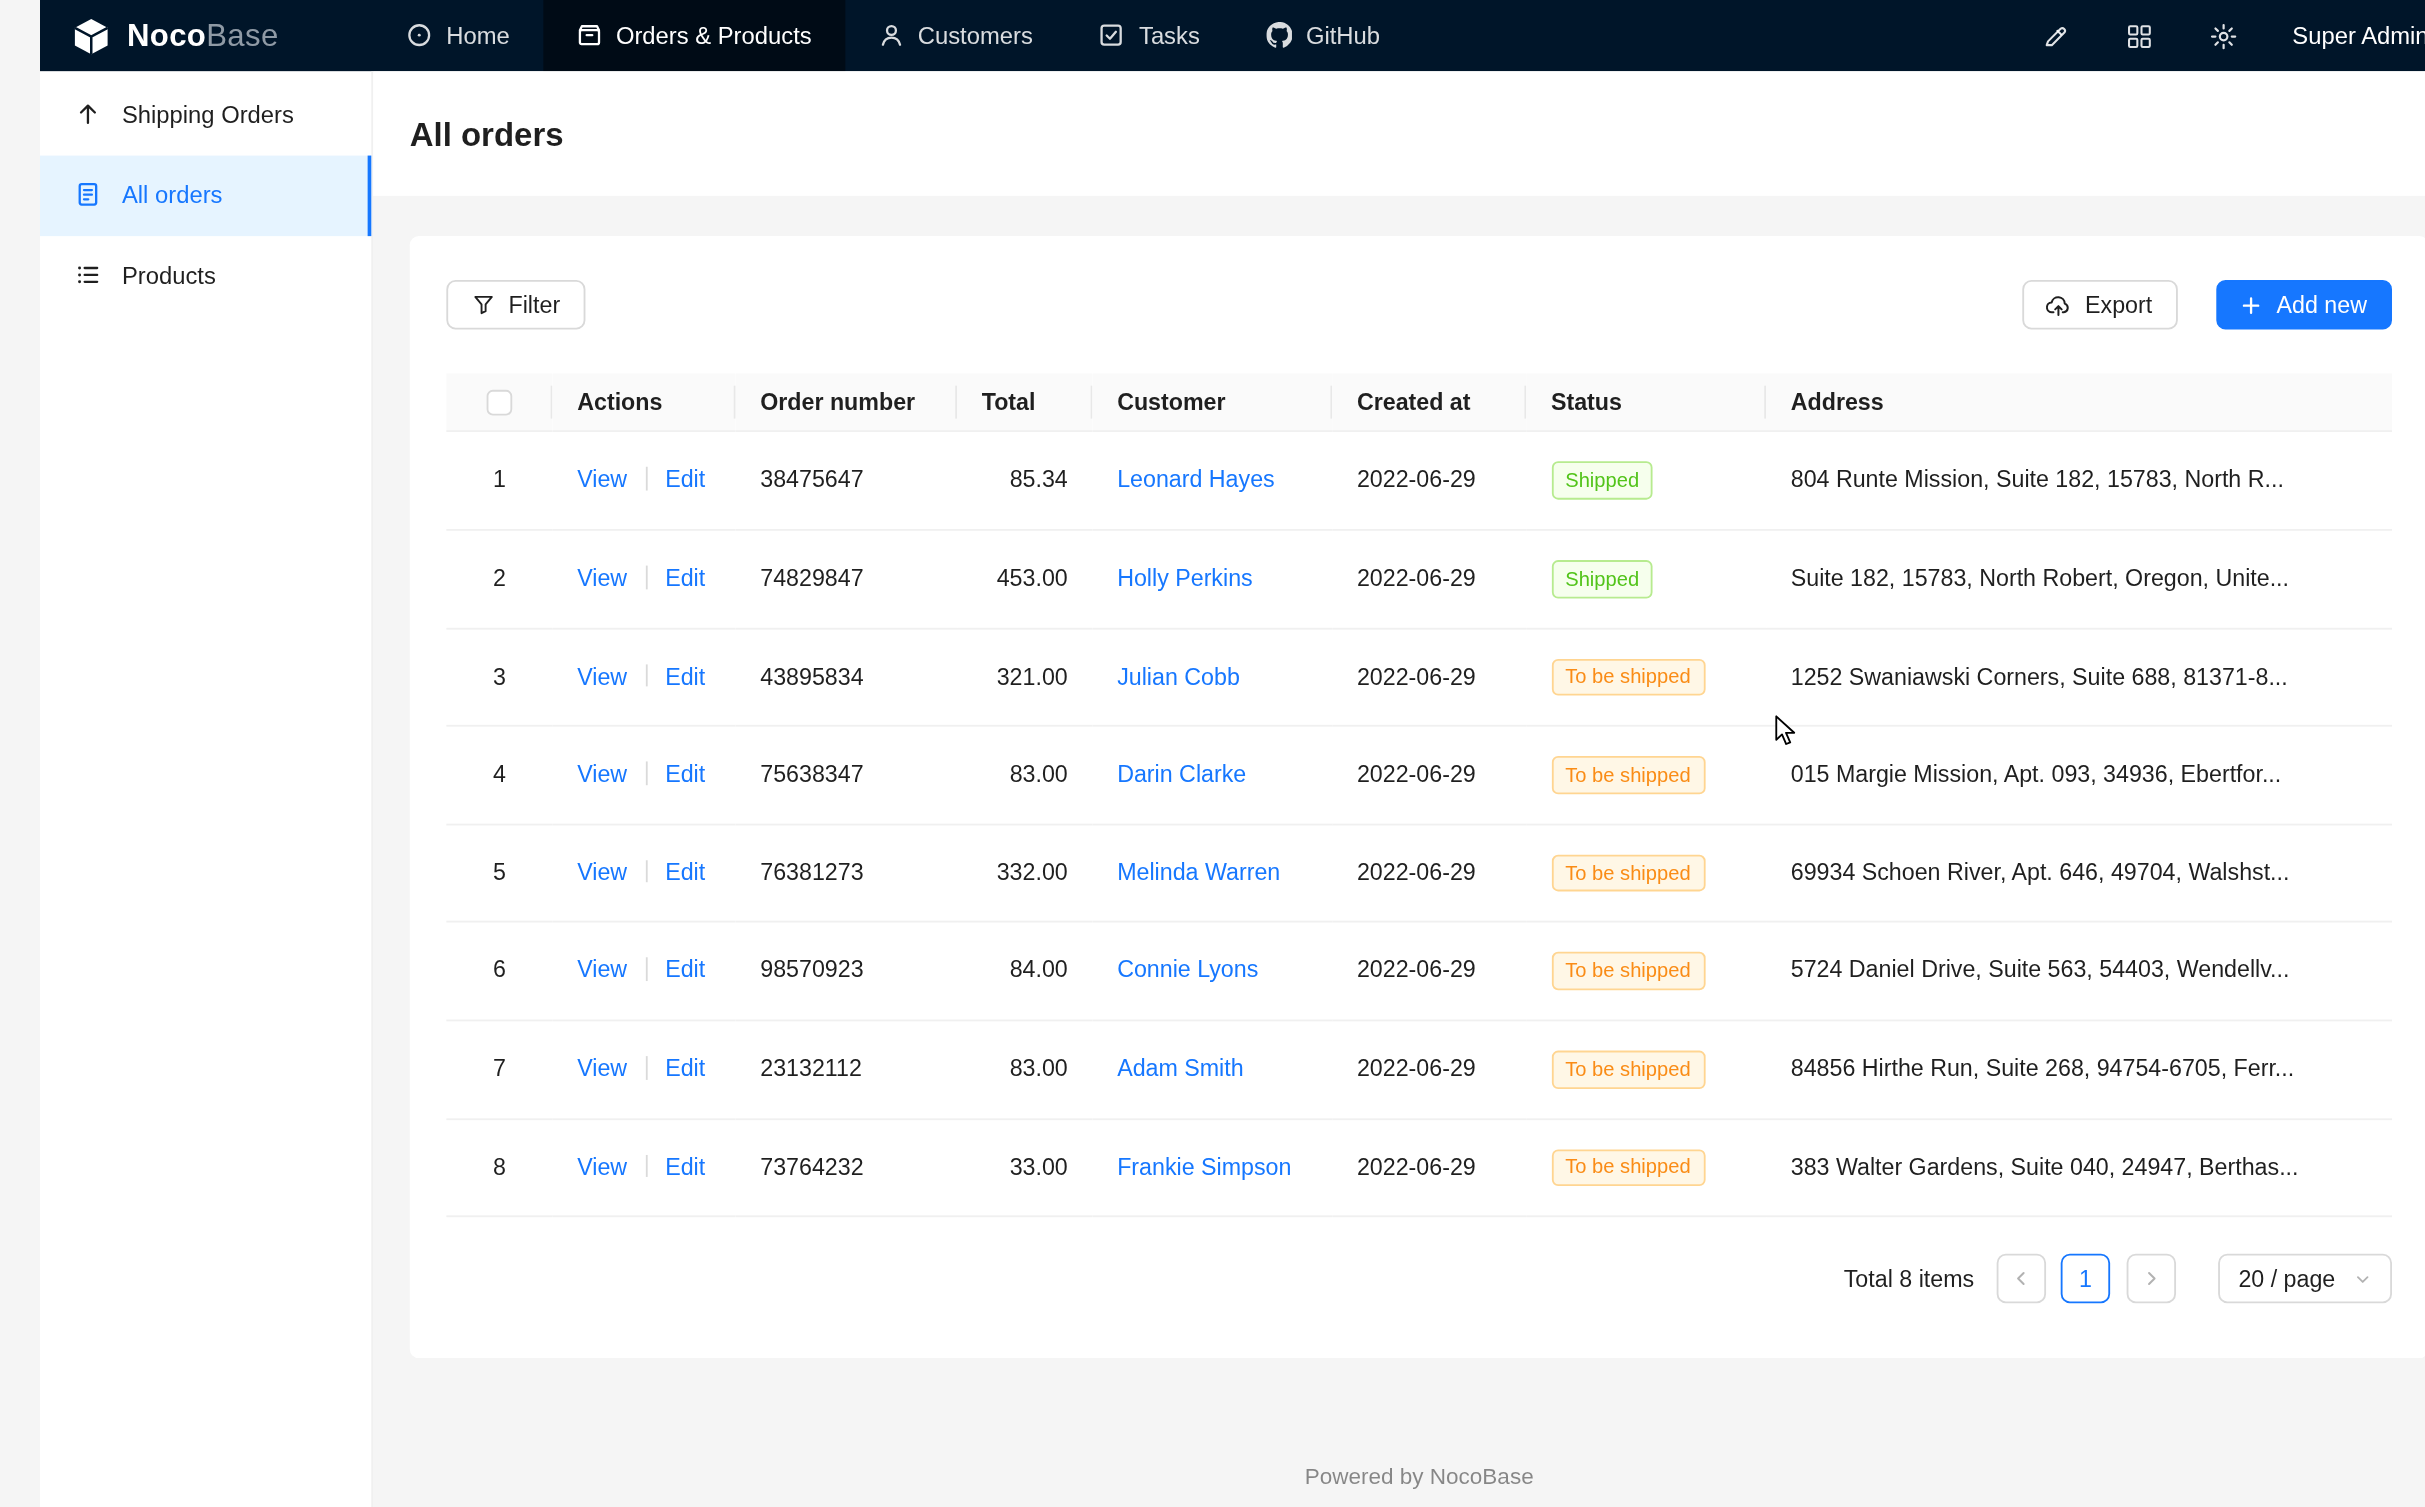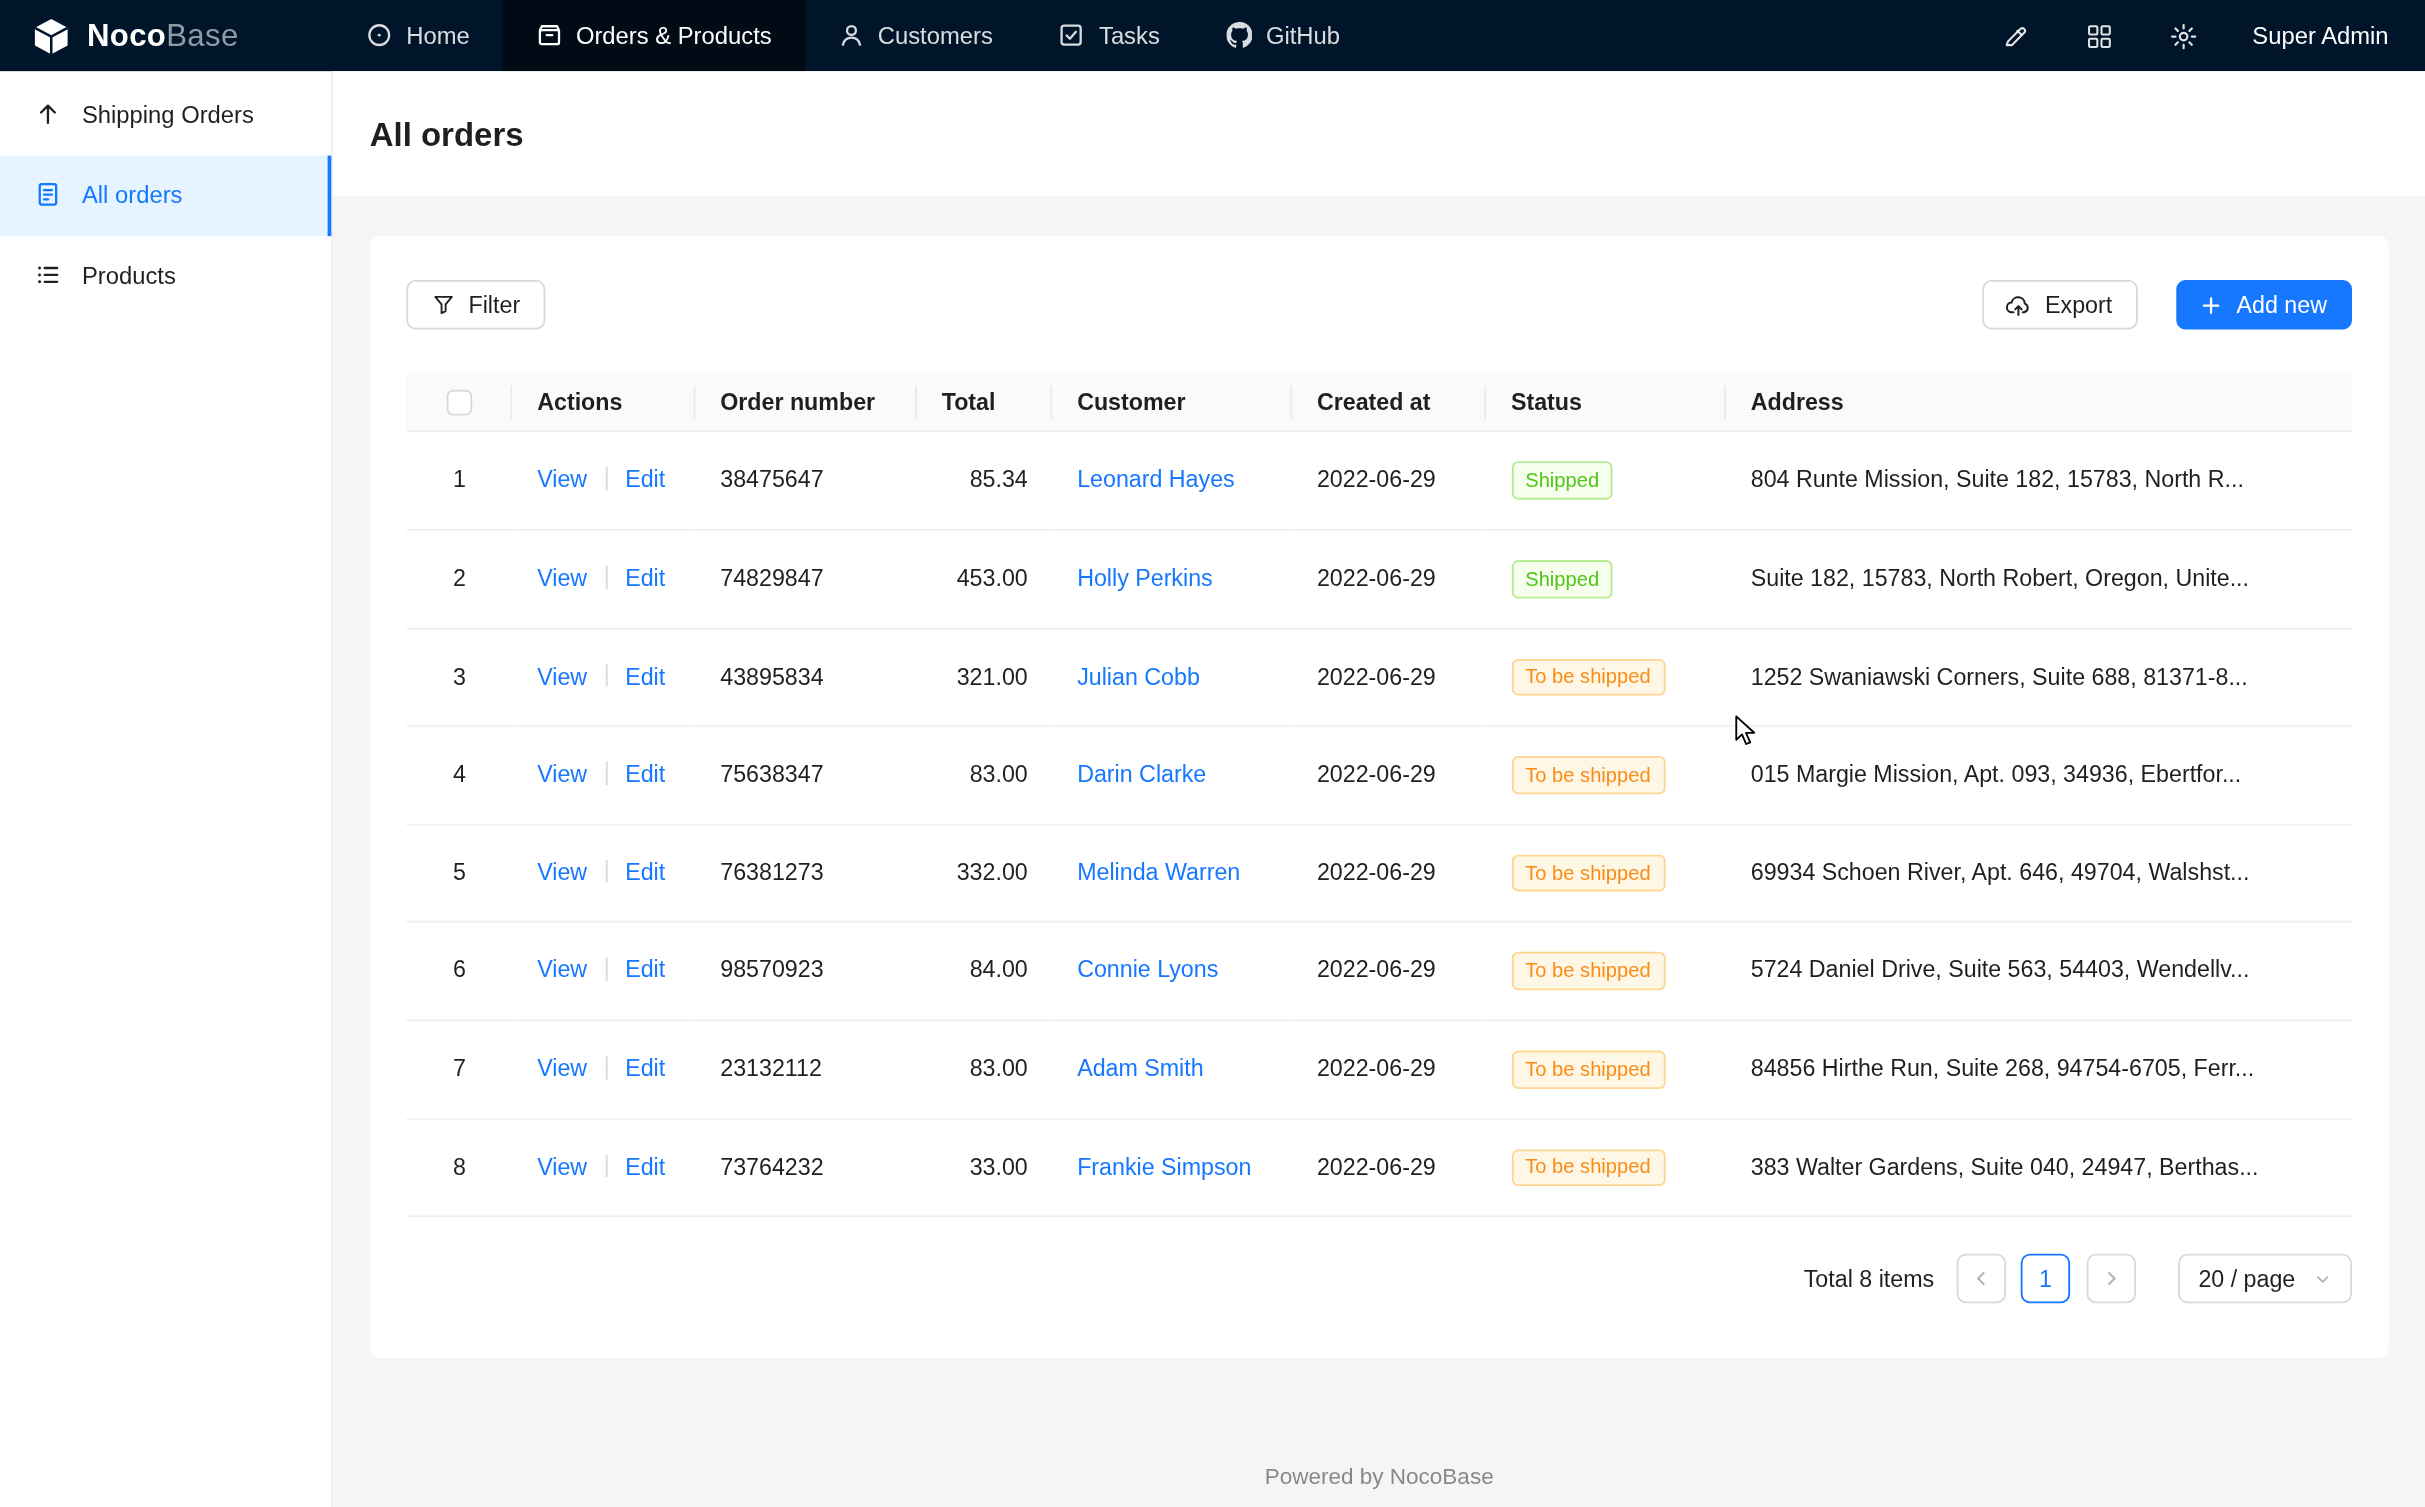--- a/index.html
+++ b/index.html
@@ -1,17 +1,17 @@
 <!DOCTYPE html>
 <html style="font-size:13.5px"><head>
 <meta charset="utf-8">
 <style>
   * { margin:0; padding:0; box-sizing:border-box; }
   html,body { width:2426px; height:1508px; background:#f5f5f5; overflow:hidden; }
-  .viewport { width:2426px; height:1508px; overflow:hidden; }
+  .viewport { width:2426px; height:1508px; overflow:hidden;padding-left:40px; }
   .screen {
     width:1325px; height:824px;
     transform:scale(1.830357); transform-origin:0 0;
     font-family:"Liberation Sans","DejaVu Sans",sans-serif;
     font-size:12.7px; color:rgba(0,0,0,0.88);
     background:#f5f5f5; position:relative; overflow:hidden;
   }
 
   
   .topbar { height:39px; background:#001529; display:flex; align-items:stretch; color:rgba(255,255,255,0.85); }

